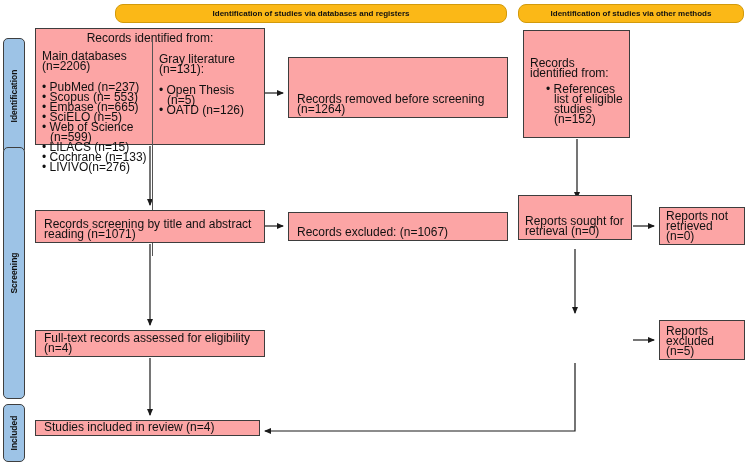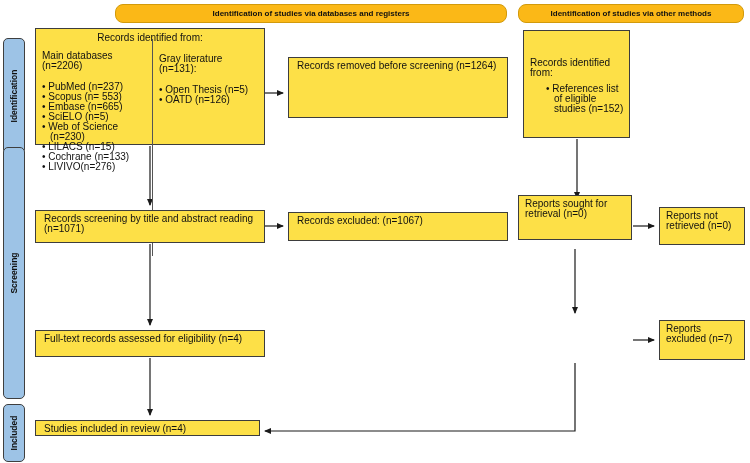--- a/index.html
+++ b/index.html
@@ -30,27 +30,27 @@
     display: flex; align-items: center; justify-content: center;
     z-index: 2;
   }
   .side span {
     transform: rotate(-90deg);
     white-space: nowrap;
     font-weight: bold; font-size: 8.5px;
   }
   .box {
     position: absolute;
-    background: #fde047;
+    background: #fca5a5;
     border: 1.5px solid var(--box-border, #3D3D3D);
-    font-size: 10px; line-height: 10px;
+    font-size: 12px; line-height: 10px;
     box-sizing: border-box;
     z-index: 2;
   }
-  .vcenter { display:flex; flex-direction:column; justify-content:flex-start; }
+  .vcenter { display:flex; flex-direction:column; justify-content:flex-end; }
   .pad { padding: 3px 8px; }
   .box1-title { text-align: center; padding-top: 4px; }
   .box1-cols { position: relative; display: flex; padding: 8px 4px 0 6px; }
   .col-main { width: 108px; }
   .col-gray { flex: 1; padding-left: 9px; padding-top: 3px; }
   .col-heading { margin-bottom: 11px; }
   .divider {
     position: absolute; left: 116px; top: -4px; bottom: -84px;
     width: 1px; background: #555;
   }
@@ -100,21 +100,21 @@
     <div class="box1-title">Records identified from:</div>
     <div class="box1-cols">
       <div class="divider"></div>
       <div class="col-main">
         <div class="col-heading">Main databases (n=2206)</div>
         <div>
             <div class="li">• PubMed (n=237)</div>
             <div class="li">• Scopus (n= 553)</div>
             <div class="li">• Embase (n=665)</div>
             <div class="li">• SciELO (n=5)</div>
-            <div class="li">• Web of Science (n=230)</div>
+            <div class="li">• Web of Science (n=599)</div>
             <div class="li">• LILACS (n=15)</div>
             <div class="li">• Cochrane (n=133)</div>
             <div class="li">• LIVIVO(n=276)</div>
           </div>
       </div>
       <div class="col-gray">
         <div class="col-heading">Gray literature (n=131):</div>
         <div>
             <div class="li">• Open Thesis (n=5)</div>
             <div class="li">• OATD (n=126)</div>
@@ -149,20 +149,20 @@
   <div class="box vcenter" style="left:659px; top:207px; width:86px; height:38px; padding:3px 6px;">
     <div>Reports not retrieved (n=0)</div>
   </div>
 
   <div class="box vcenter pad" style="left:35px; top:330px; width:230px; height:27px;">
     <div>Full-text records assessed for eligibility (n=4)</div>
   </div>
 
 
   <div class="box vcenter" style="left:659px; top:320px; width:86px; height:40px; padding:3px 6px;">
-    <div>Reports excluded (n=7)</div>
+    <div>Reports excluded (n=5)</div>
   </div>
 
   <div class="box vcenter pad" style="left:35px; top:420px; width:225px; height:16px;">
     <div>Studies included in review (n=4)</div>
   </div>
 
 </div>
 
 </body></html>

